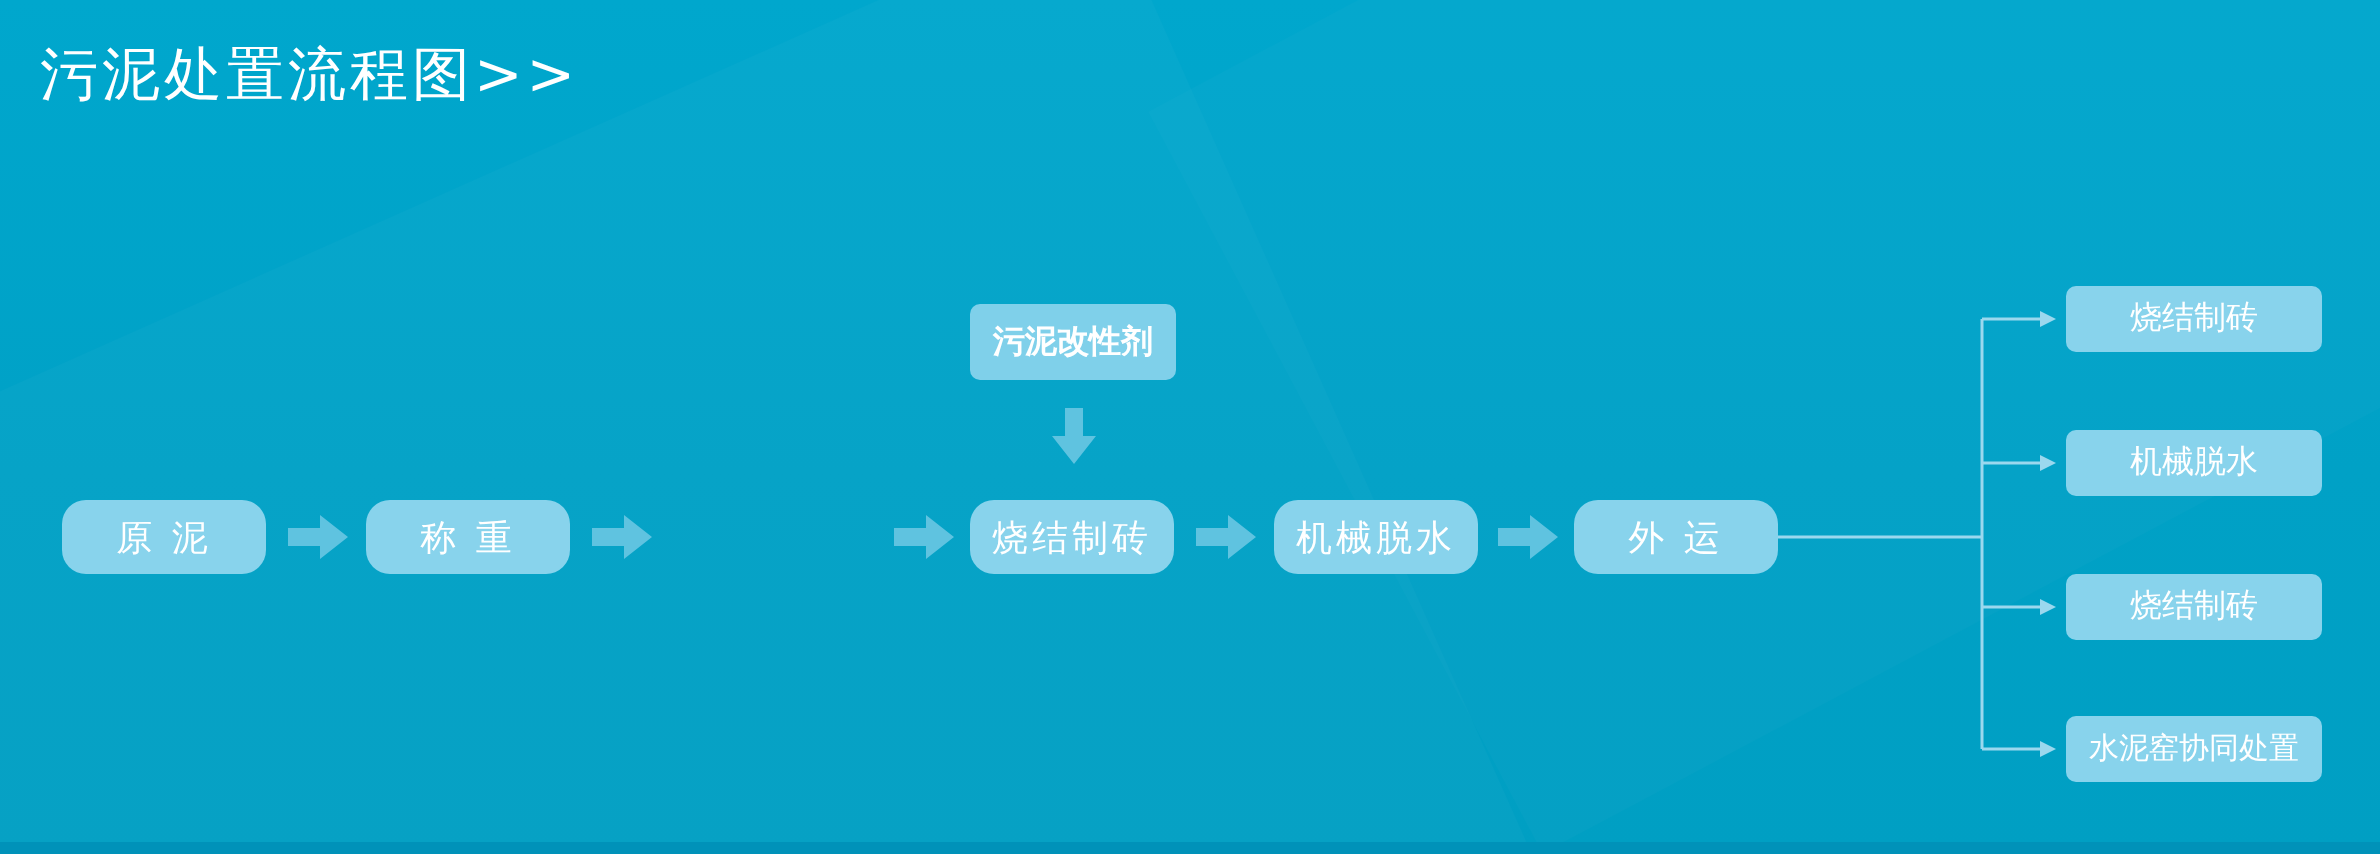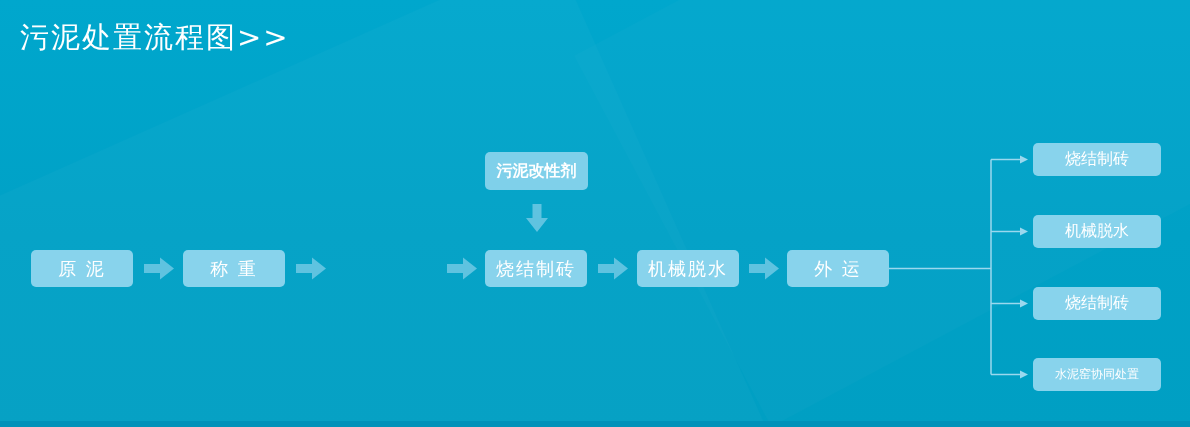--- a/index.html
+++ b/index.html
@@ -38,24 +38,24 @@
   }
   .node{
     position:absolute;
     background:var(--box-fill);
     color:var(--text);
     border-radius:5px;
     display:flex;align-items:center;justify-content:center;
     text-align:center;
     box-sizing:border-box;
   }
-  .node.main{top:250px;width:102px;height:37px;font-size:18px;letter-spacing:2px;}
+  .node.main{top:250px;width:102px;height:37px;font-size:18px;letter-spacing:2px;border-radius:12px;}
   .node.modifier{left:485px;top:152px;width:103px;height:38px;font-size:16px;background:var(--modifier-fill);font-weight:bold;}
   .node.outcome{left:1033px;width:128px;height:33px;font-size:16px;}
-  .node.outcome.long{font-size:12px;letter-spacing:0;}
+  .node.outcome.long{font-size:15px;letter-spacing:0;}
   .harrow{
     position:absolute;top:257px;width:30px;height:23px;
     color:var(--arrow-fill);
   }
   .varrow{
     position:absolute;left:526px;top:204px;width:22px;height:28px;
     color:var(--arrow-fill);
   }
   .harrow svg,.varrow svg{display:block;width:100%;height:100%;}
   .connector-svg{

